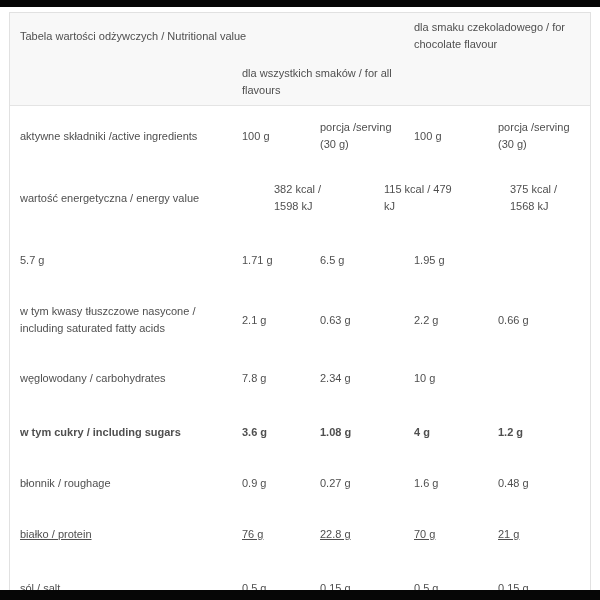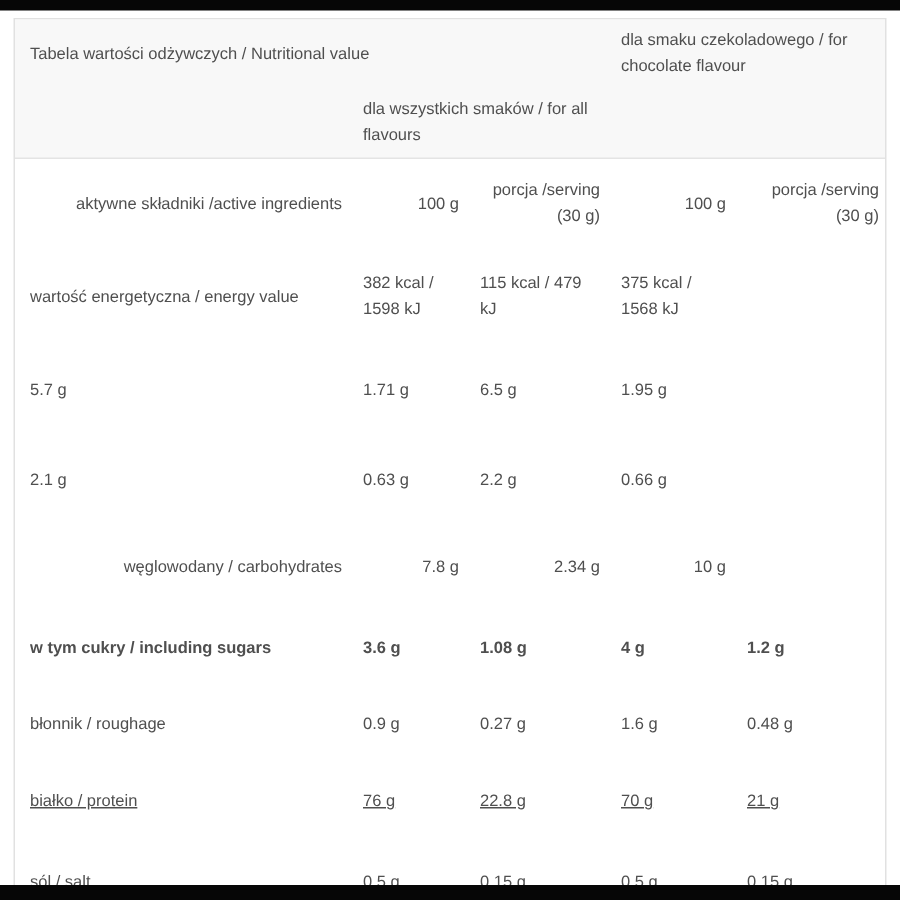--- a/index.html
+++ b/index.html
@@ -32,25 +32,25 @@
     border-bottom: 1px solid #e4e4e4;
     min-height: 62px;
   }
   .t-header .cell-label { white-space: nowrap; }
   .cell {
     padding: 6px 4px 6px 10px;
   }
   .span2a { grid-column: 2 / 4; }
   .span2b { grid-column: 4 / 6; }
 
-  .r1 { min-height: 60px; text-align: right; }
-  .r2 { min-height: 64px; }
+  .r1 { min-height: 60px; }
+  .r2 { min-height: 64px; gap: 32px; }
   .r3 { min-height: 60px; }
   .r4 { min-height: 60px; }
-  .r5 { min-height: 57px; text-align: right; }
+  .r5 { min-height: 57px; }
   .r6 { min-height: 51px; font-weight: bold; }
   .r7 { min-height: 51px; }
   .r8 { min-height: 51px; text-decoration: underline; }
   .r9 { min-height: 56px; }
 </style>
 </head>
 <body>
 
 <div class="black-bar-top"></div>
 
@@ -79,20 +79,21 @@
     </div>
 
     <div class="t-row r3">
       <div class="cell">5.7 g</div>
       <div class="cell">1.71 g</div>
       <div class="cell">6.5 g</div>
       <div class="cell">1.95 g</div>
     </div>
 
     <div class="t-row r4">
+      <div class="cell">w tym kwasy tłuszczowe nasycone / including saturated fatty acids</div>
       <div class="cell">2.1 g</div>
       <div class="cell">0.63 g</div>
       <div class="cell">2.2 g</div>
       <div class="cell">0.66 g</div>
     </div>
 
     <div class="t-row r5">
       <div class="cell">węglowodany / carbohydrates</div>
       <div class="cell">7.8 g</div>
       <div class="cell">2.34 g</div>

